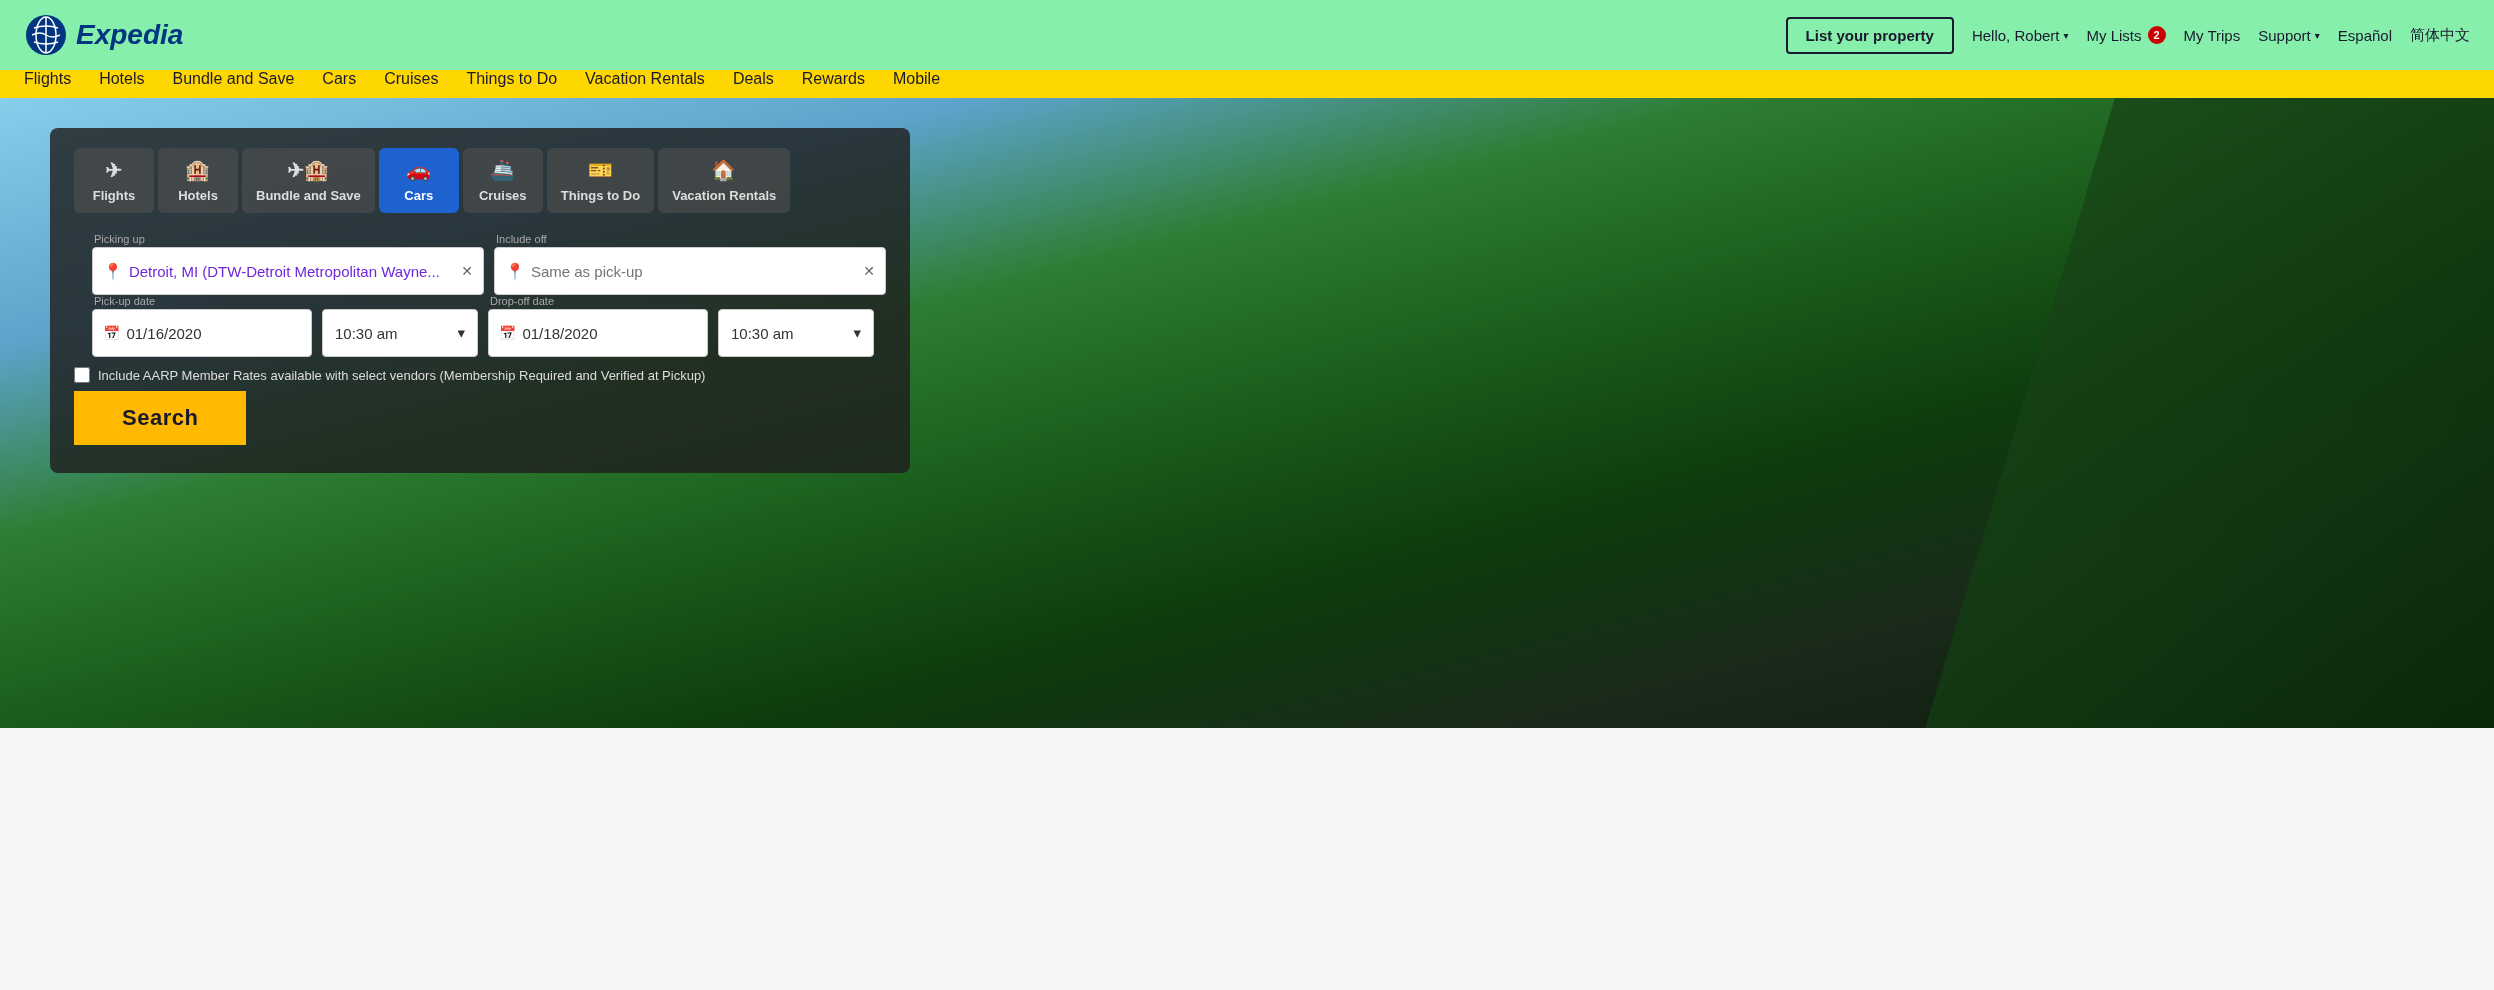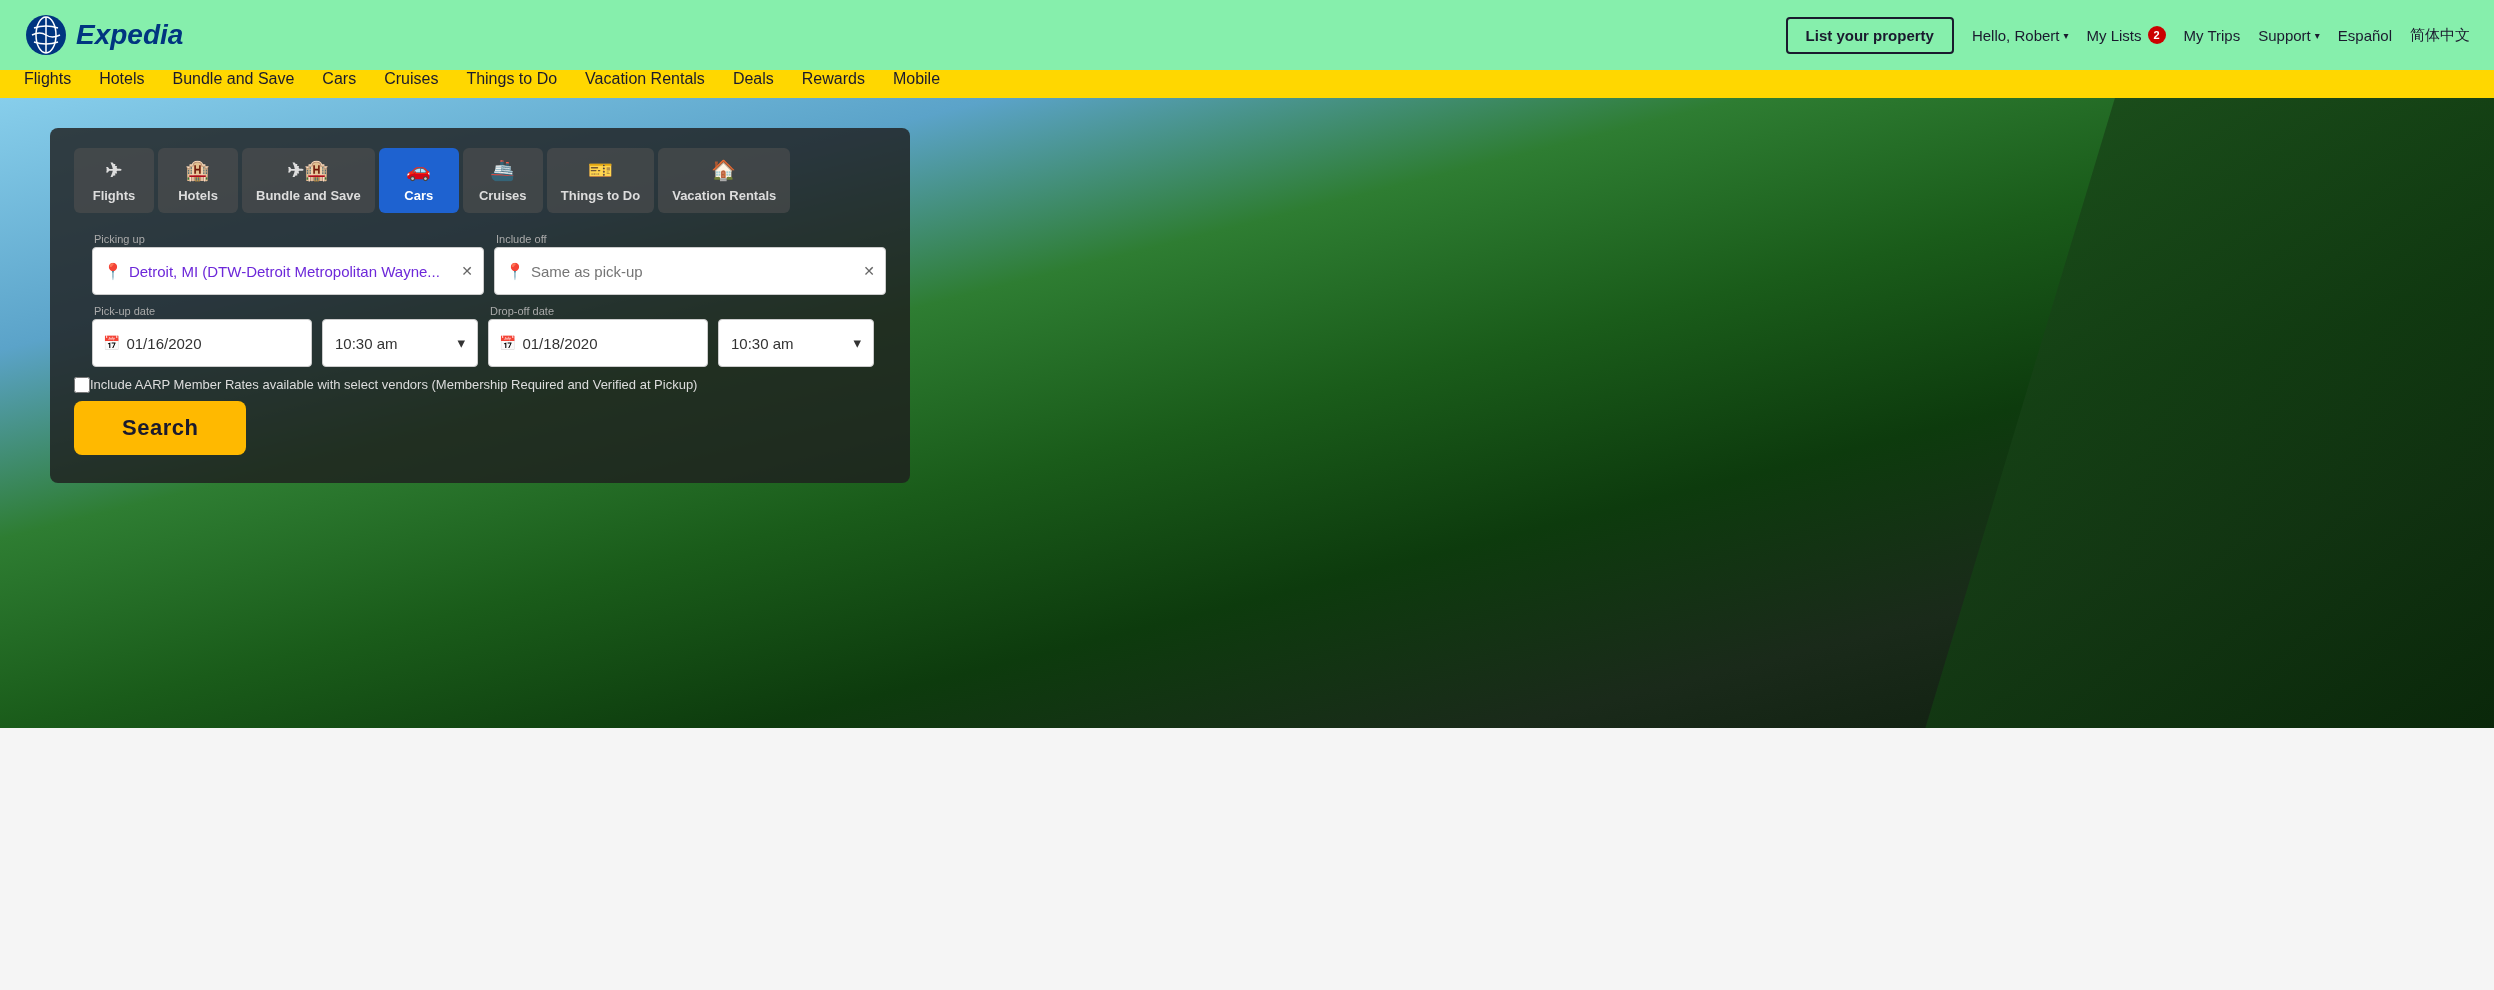--- a/index.html
+++ b/index.html
@@ -147,21 +147,21 @@
     .tab.active {
       background: #1E62D0;
       color: white;
     }
     .tab-icon { font-size: 20px; }
 
     
     .form-row {
       display: flex;
       gap: 10px;
-      margin-bottom: 10px;
+      margin-bottom: 0;
       padding-left: 18px;
     }
     .field-group {
       display: flex;
       flex-direction: column;
     }
     .field-label {
       font-size: 11px;
       color: #aaa;
       margin-bottom: 2px;
@@ -227,20 +227,22 @@
       display: flex;
       align-items: center;
       gap: 8px;
       width: 156px;
       justify-content: space-between;
     }
 
     
     .checkbox-row {
       display: flex;
+      align-items: center;
+      gap: 8px;
       margin: 10px 0 8px 0;
     }
     .checkbox-row input[type=checkbox] {
       width: 16px;
       height: 16px;
     }
     .checkbox-label {
       font-size: 13px;
       color: #ddd;
     }
@@ -250,21 +252,21 @@
       font-size: 13px;
       cursor: pointer;
       margin-bottom: 14px;
     }
 
     
     .search-btn {
       background: #FFB900;
       color: #1a1a2e;
       border: none;
-      border-radius: 8px;
+      border-radius: 0;
       font-size: 22px;
       font-weight: 800;
       padding: 14px 48px;
       cursor: pointer;
       letter-spacing: 0.5px;
     }
   </style>
 </head>
 <body>
 

